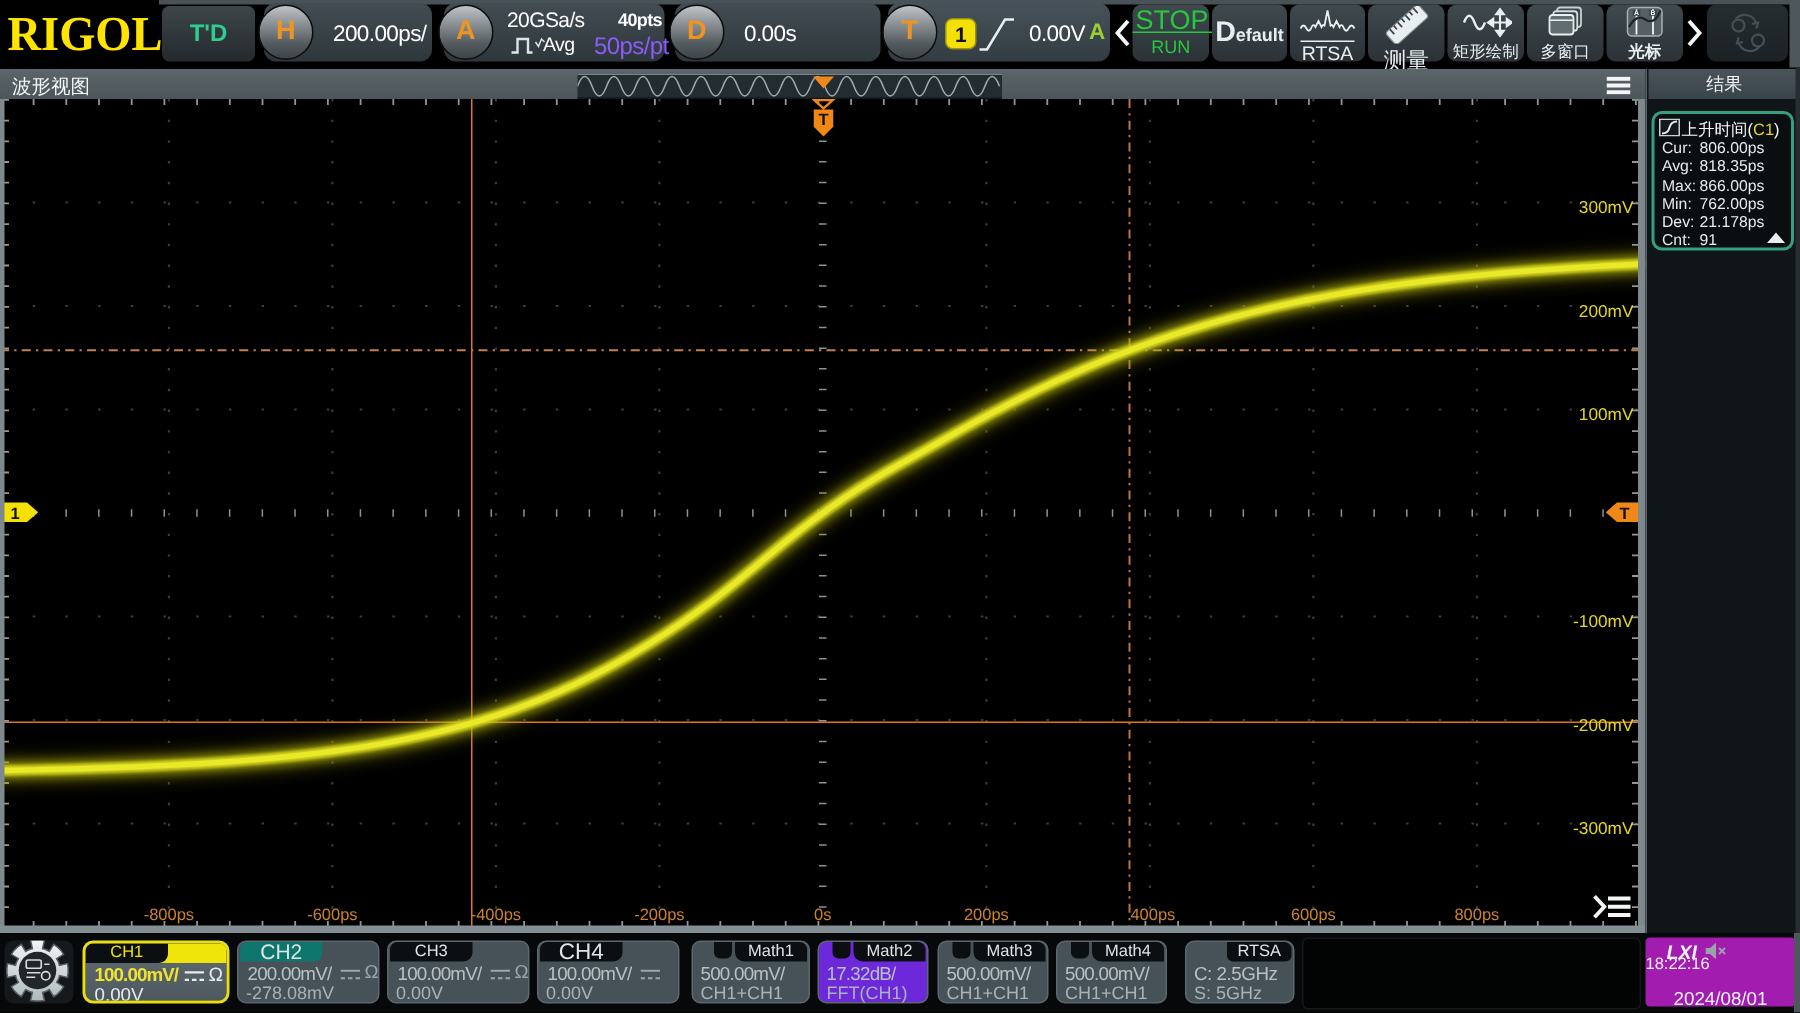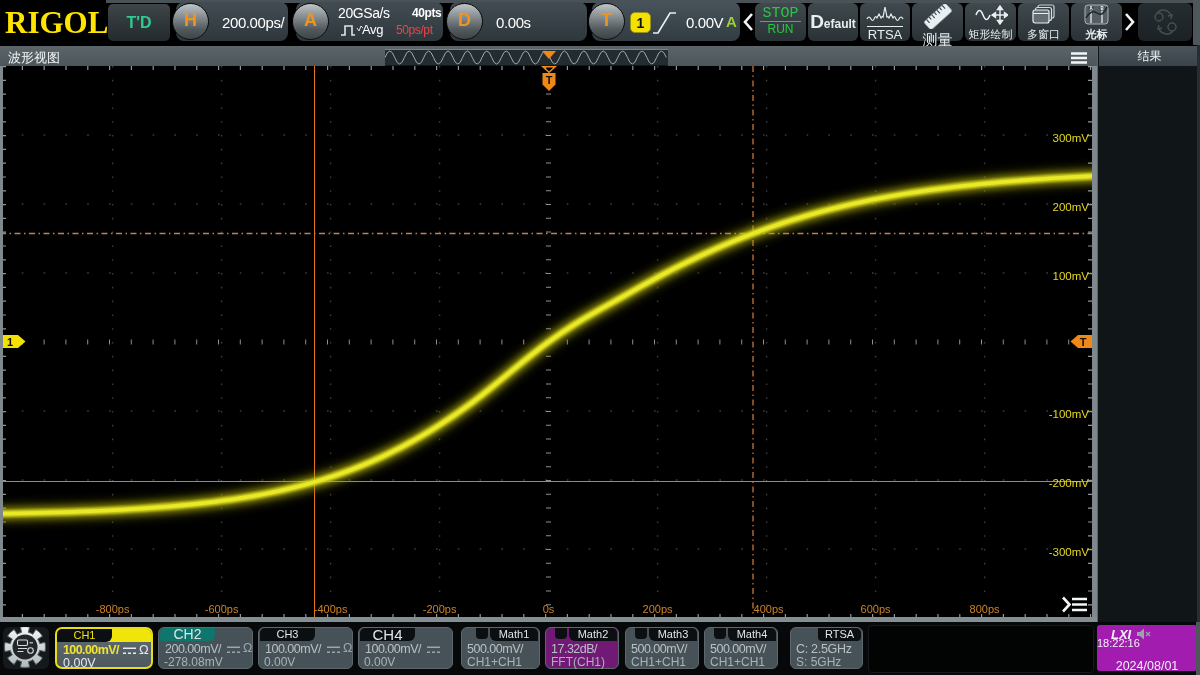--- a/index.html
+++ b/index.html
@@ -31,21 +31,21 @@
   <div class="circ" style="left:292px;">A</div>
   <div class="vtxt" style="left:338px;top:5px;font-size:14px;">20GSa/s</div>
   <div class="vtxt" style="left:412px;top:6px;font-size:12px;font-weight:bold;">40pts</div>
   <div class="abs" style="left:340px;top:23px;width:40px;height:14px;">
     <svg width="40" height="14" viewBox="0 0 40 14">
         <path d="M1 12 h4 v-9 h7 v9 h3" fill="none" stroke="#dfe5e7" stroke-width="1.6"></path>
         <path d="M17 5 l2 3 2-5 2 2" fill="none" stroke="#dfe5e7" stroke-width="1"></path>
       </svg>
   </div>
   <div class="vtxt" style="left:362px;top:22px;font-size:13px;">Avg</div>
-  <div class="vtxt" style="left:396px;top:23px;font-size:12px;color:#ef4444;">50ps/pt</div>
+  <div class="vtxt" style="left:396px;top:23px;font-size:16px;color:#8b5cf6;">50ps/pt</div>
 
   <div class="grp" style="left:450px;width:137px;"></div>
   <div class="circ" style="left:446px;">D</div>
   <div class="vtxt" style="left:496px;top:14px;">0.00s</div>
 
   <div class="grp" style="left:592px;width:148px;background:linear-gradient(#47525a,#323c42);"></div>
   <div class="circ" style="left:588px;">T</div>
   <div class="abs" style="left:630px;top:12px;width:21px;height:21px;background:#f5e003;border:1px solid #97901a;border-radius:5px;color:#111;font-weight:bold;font-size:14px;text-align:center;line-height:21px;box-sizing:border-box;">1</div>
   <div class="abs" style="left:652px;top:8px;width:26px;height:28px;">
     <svg width="26" height="28" viewBox="0 0 26 28">
@@ -53,21 +53,21 @@
       </svg>
   </div>
   <div class="vtxt" style="left:686px;top:14px;">0.00V</div>
   <div class="abs" style="left:726px;top:13px;color:#9ccf34;font-size:15px;font-weight:bold;">A</div>
 
   <svg class="abs" style="left:742px;top:12px;" width="12" height="20" viewBox="0 0 12 20">
       <path d="M10 2 L3 10 L10 18" fill="none" stroke="#f2f6f7" stroke-width="2.6"></path>
     </svg>
 
   <div class="btn" style="left:755px;width:51px;">
-    <div style="margin-top:3px;font-size:15px;color:#27c840;line-height:15px;border-bottom:1px solid #27c840;display:inline-block;padding:0 2px;font-family:Liberation Mono, monospace;">STOP</div>
+    <div style="margin-top:3px;font-size:18px;color:#27c840;line-height:15px;border-bottom:1px solid #27c840;display:inline-block;padding:0 2px;">STOP</div>
     <div style="font-size:12px;color:#27c840;line-height:15px;">RUN</div>
   </div>
   <div class="btn" style="left:808px;width:50px;line-height:38px;"><span style="font-size:19px;font-weight:bold;">D</span><span style="font-size:12px;font-weight:bold;">efault</span></div>
   <div class="btn" style="left:860px;width:50px;">
     <svg width="38" height="17" viewBox="0 0 38 17" style="margin-top:2px;">
         <path d="M1 14 q2 -4 4 0 q1.5 3 3 0 q1.5-4 3-1 l2-4 2 4 q1-2 2-1 l2-10 2 10 q1-1 2 1 l2-4 2 4 q1.5-3 3 1 q1.5 3 3 0 q2-4 4 0" fill="none" stroke="#e9eff1" stroke-width="1.2"></path>
       </svg>
     <div style="font-size:13px;line-height:13px;margin-top:0;border-top:1px solid #e9eff1;margin-left:7px;margin-right:7px;padding-top:1px;">RTSA</div>
   </div>
   <div class="btn" style="left:912px;width:51px;">
@@ -230,20 +230,31 @@
   </g>
 </svg>
 </div>
 
 <div class="abs" style="left:0;top:66px;width:3px;height:552px;background:#7f898d;"></div>
 <div class="abs" style="left:1092px;top:66px;width:5px;height:552px;background:#7f898d;"></div>
 <div class="abs" style="left:0;top:617px;width:1097px;height:5px;background:#848f93;"></div>
 
 <div class="abs" style="left:1097px;top:46px;width:103px;height:576px;background:#101517;border-left:1px solid #5a666b;box-sizing:border-box;">
   <div class="abs" style="left:1px;top:0;width:101px;height:20px;background:linear-gradient(#4a5459,#39434a);border-bottom:1px solid #10151a;text-align:center;color:#f2f6f7;font-size:12px;line-height:20px;">结果</div>
+  <div class="abs" style="left:3px;top:28px;width:95px;height:93px;border:2px solid #35a07d;border-radius:7px;background:#0a0e10;box-sizing:border-box;">
+    <svg class="abs" style="left:3px;top:3px;" width="14" height="12" viewBox="0 0 14 12">
+        <rect x="0" y="0" width="14" height="12" fill="#c9d1d4"></rect>
+        <rect x="1" y="1" width="12" height="10" fill="#15191b"></rect>
+        <path d="M2 10 q4 0 5 -4 t5 -4" fill="none" stroke="#e8eef0" stroke-width="1.3"></path>
+      </svg>
+    <div class="abs" style="left:18px;top:3px;font-size:11px;color:#f2f6f7;white-space:nowrap;letter-spacing:0;">上升时间(<span style="color:#e6d619;">C1</span>)</div>
+    <div class="abs" style="left:5px;top:17px;font-size:10.5px;color:#e6ebed;line-height:12.3px;">Cur:<br>Avg:<br>Max:<br>Min:<br>Dev:<br>Cnt:</div>
+    <div class="abs" style="left:30px;top:17px;font-size:10.5px;color:#e6ebed;line-height:12.3px;">806.00ps<br>818.35ps<br>866.00ps<br>762.00ps<br>21.178ps<br>91</div>
+    <div class="abs" style="left:75px;top:79px;width:0;height:0;border-left:6px solid transparent;border-right:6px solid transparent;border-bottom:7px solid #e8eef0;"></div>
+  </div>
 </div>
 
 <div class="abs" style="left:0;top:622px;width:1200px;height:53px;background:#060809;">
 
   <div class="abs" style="left:3px;top:5px;width:46px;height:42px;background:#16191b;border-radius:6px;">
     <svg width="44" height="41" style="margin:0 1px;" viewBox="0 0 44 41">
       <defs>
           <linearGradient id="gg" x1="0" y1="0" x2="0" y2="1">
             <stop offset="0" stop-color="#f4f7f8"></stop>
             <stop offset="1" stop-color="#aeb8bb"></stop>
@@ -308,21 +319,21 @@
     <div style="position:absolute;left:5px;top:27px;font-size:12px;color:#a9b3b7;">0.00V</div>
   </div>
 
   <div class="abs" style="left:461px;top:5px;width:79px;height:42px;border:1px solid #5c686d;border-radius:6px;background:#465258;box-sizing:border-box;">
     <div style="position:absolute;right:1px;top:0px;width:48px;height:13px;background:#0c0f11;border-radius:0 5px 0 6px;color:#dde5e8;font-size:11px;line-height:13px;text-align:center;">Math1</div>
     <div style="position:absolute;right:51px;top:0px;width:12px;height:11px;background:#0c0f11;border-radius:0 0 4px 4px;"></div>
     <div style="position:absolute;left:5px;top:14px;font-size:12.5px;letter-spacing:-0.5px;color:#b7c1c5;">500.00mV/</div>
     <div style="position:absolute;left:5px;top:27px;font-size:12px;color:#a9b3b7;">CH1+CH1</div>
   </div>
 
-  <div class="abs" style="left:545px;top:5px;width:74px;height:42px;border:1px solid #5c686d;border-radius:6px;background:#701a75;box-sizing:border-box;">
+  <div class="abs" style="left:545px;top:5px;width:74px;height:42px;border:1px solid #5c686d;border-radius:6px;background:#6d28d9;box-sizing:border-box;">
     <div style="position:absolute;right:1px;top:0px;width:48px;height:13px;background:#0c0f11;border-radius:0 5px 0 6px;color:#dde5e8;font-size:11px;line-height:13px;text-align:center;">Math2</div>
     <div style="position:absolute;right:51px;top:0px;width:12px;height:11px;background:#0c0f11;border-radius:0 0 4px 4px;"></div>
     <div style="position:absolute;left:5px;top:14px;font-size:12.5px;letter-spacing:-0.5px;color:#b7c1c5;">17.32dB/</div>
     <div style="position:absolute;left:5px;top:27px;font-size:12px;color:#a9b3b7;">FFT(CH1)</div>
   </div>
 
   <div class="abs" style="left:625px;top:5px;width:74px;height:42px;border:1px solid #5c686d;border-radius:6px;background:#465258;box-sizing:border-box;padding-left:37px;">
     <div style="position:absolute;right:1px;top:0px;width:48px;height:13px;background:#0c0f11;border-radius:0 5px 0 6px;color:#dde5e8;font-size:11px;line-height:13px;text-align:center;">Math3</div>
     <div style="position:absolute;right:51px;top:0px;width:12px;height:11px;background:#0c0f11;border-radius:0 0 4px 4px;"></div>
     <div style="position:absolute;left:5px;top:14px;font-size:12.5px;letter-spacing:-0.5px;color:#b7c1c5;">500.00mV/</div>

